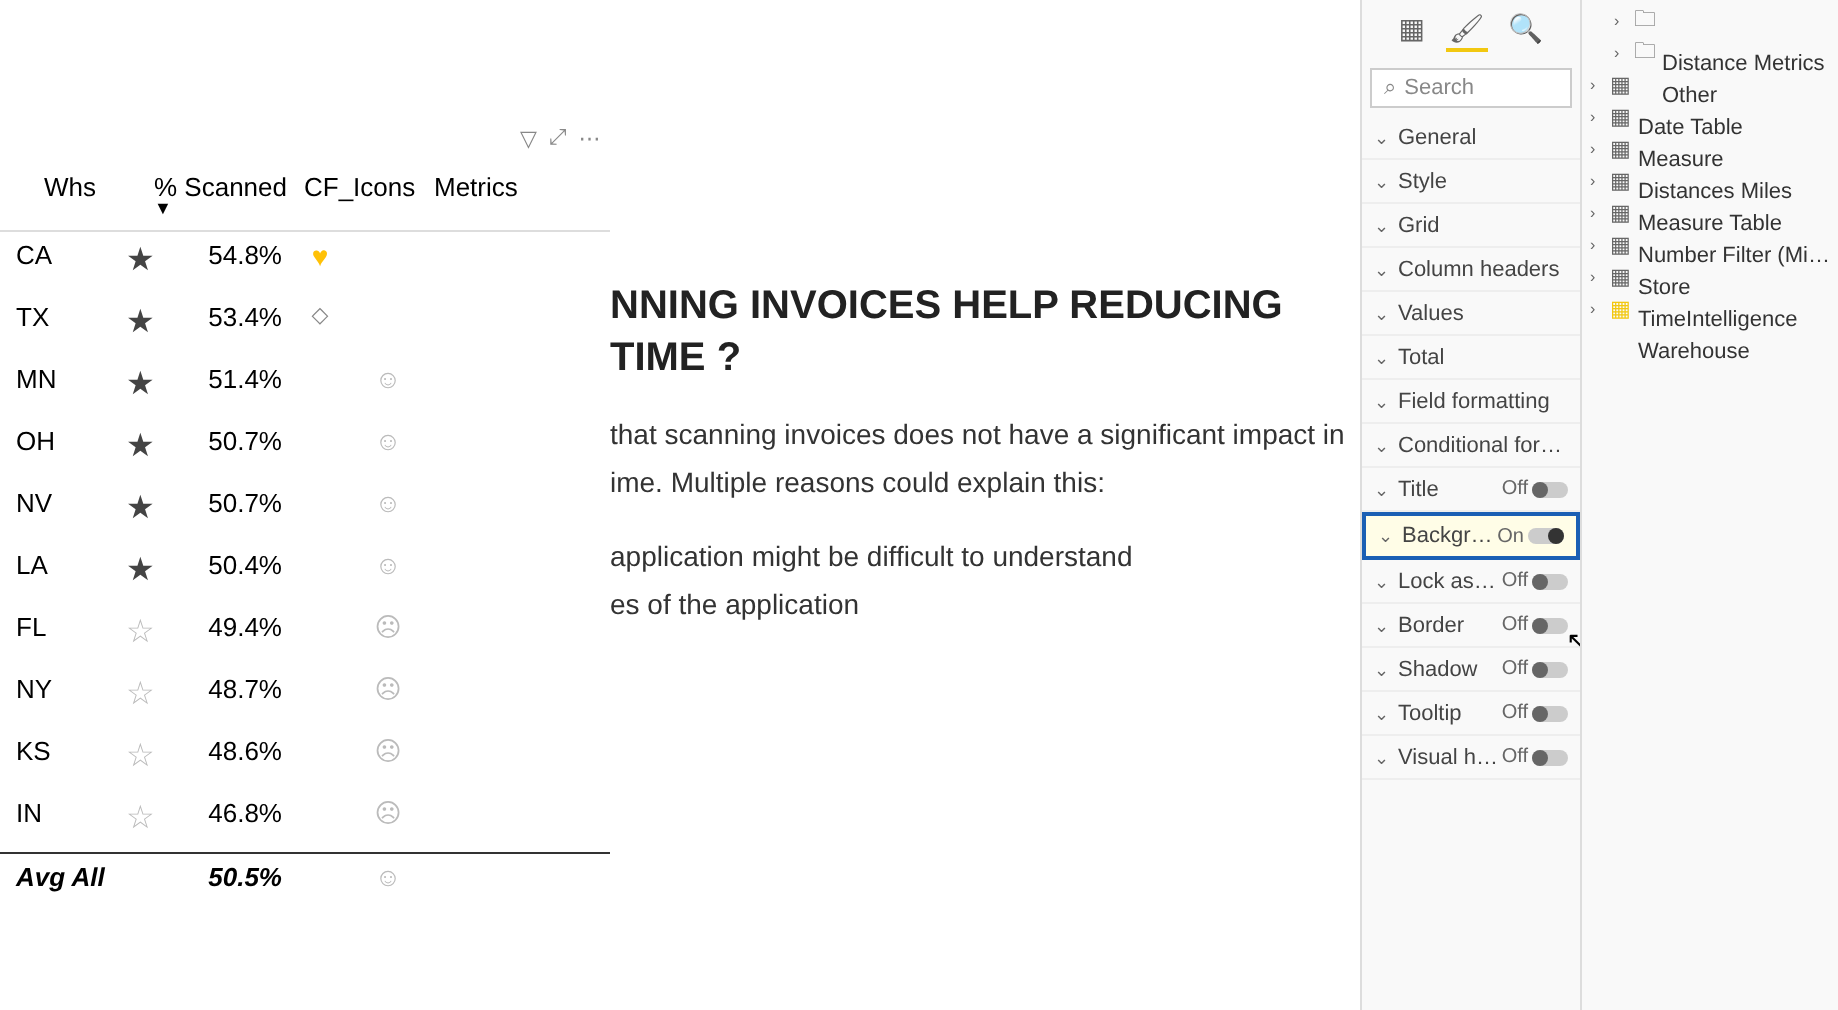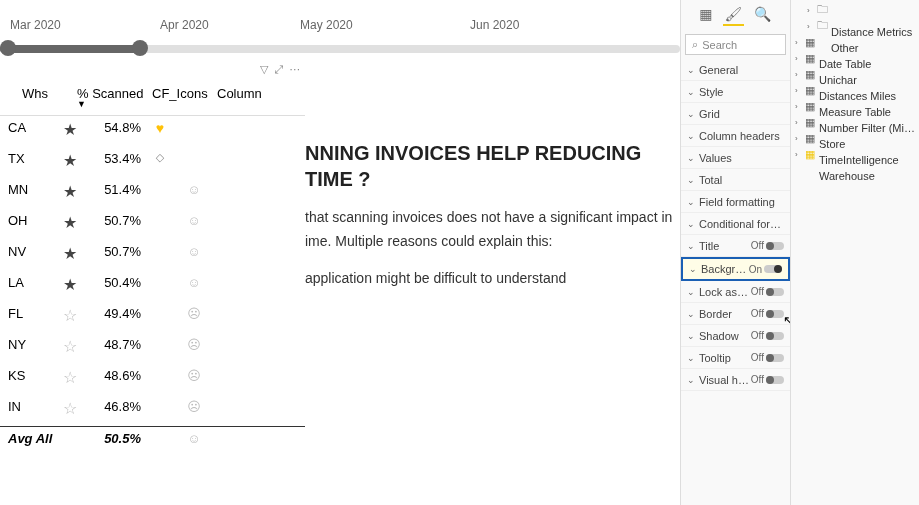--- a/index.html
+++ b/index.html
@@ -74,43 +74,33 @@
 .field-icon { font-size: 11px; color: #666; width: 14px; }
 .field-label { color: #333; white-space: nowrap; overflow: hidden; text-overflow: ellipsis; flex: 1; margin-top: 44px; }
 .field-item.indent { padding-left: 16px; }
 .field-icon.warn { color: #f2c811; }
 </style>
 </head>
 <body>
 
 <div class="canvas">
 
-  <div class="timeline">
-    <span class="timeline-label" style="left:10px">Mar 2020</span>
-    <span class="timeline-label" style="left:160px">Apr 2020</span>
-    <span class="timeline-label" style="left:300px">May 2020</span>
-    <span class="timeline-label" style="left:470px">Jun 2020</span>
-    <div class="timeline-track"></div>
-    <div class="timeline-fill"></div>
-    <div class="timeline-handle" style="left:0px"></div>
-    <div class="timeline-handle" style="left:132px"></div>
-  </div>
 
   <div class="visual-icons">
     <span>▽</span>
     <span>⤢</span>
     <span class="dots">⋯</span>
   </div>
 
   <div class="table-wrap">
     <div class="table-header">
       <div class="th-whs">Whs</div>
       <div class="th-scan"><span>% Scanned</span><span class="sort-ind">▼</span></div>
       <div class="th-cf">CF_Icons</div>
-      <div class="th-uni">Column</div>
+      <div class="th-uni">Metrics</div>
     </div>
     <div class="table-body" id="tbody">
         <div class="tr">
           <div class="td-whs">CA</div>
           <div class="td-star star-full">★</div>
           <div class="td-pct">54.8%</div>
           <div class="td-cf heart">♥</div>
           <div class="td-uni "></div>
         </div>
         <div class="tr">
@@ -187,20 +177,21 @@
 
   <div class="text-block">
     <div class="text-title">
       <span>NNING INVOICES HELP REDUCING</span><br><span>TIME ?</span>
     </div>
     <div class="text-body">
       <p>that scanning invoices does not have a significant impact in</p>
       <p>ime. Multiple reasons could explain this:</p>
       <p style="height:10px"></p>
       <p>application might be difficult to understand</p>
+      <p>es of the application</p>
     </div>
   </div>
 
 </div>
 
 <div class="format-pane">
   <div class="pane-tabs">
     <span>▦</span>
     <span class="active">🖌</span>
     <span>🔍</span>
@@ -327,21 +318,21 @@
       <span class="field-label">Other</span>
     </div>
     <div class="field-item">
       <span class="field-chevron">›</span>
       <span class="field-icon">▦</span>
       <span class="field-label">Date Table</span>
     </div>
     <div class="field-item">
       <span class="field-chevron">›</span>
       <span class="field-icon">▦</span>
-      <span class="field-label">Unichar</span>
+      <span class="field-label">Measure</span>
     </div>
     <div class="field-item">
       <span class="field-chevron">›</span>
       <span class="field-icon">▦</span>
       <span class="field-label">Distances Miles</span>
     </div>
     <div class="field-item">
       <span class="field-chevron">›</span>
       <span class="field-icon">▦</span>
       <span class="field-label">Measure Table</span>

